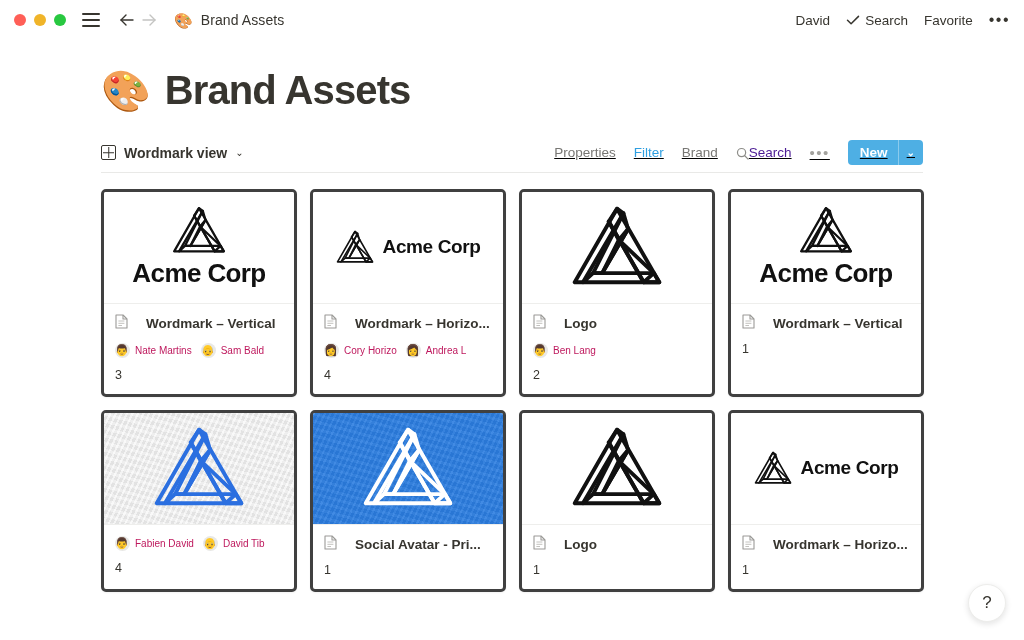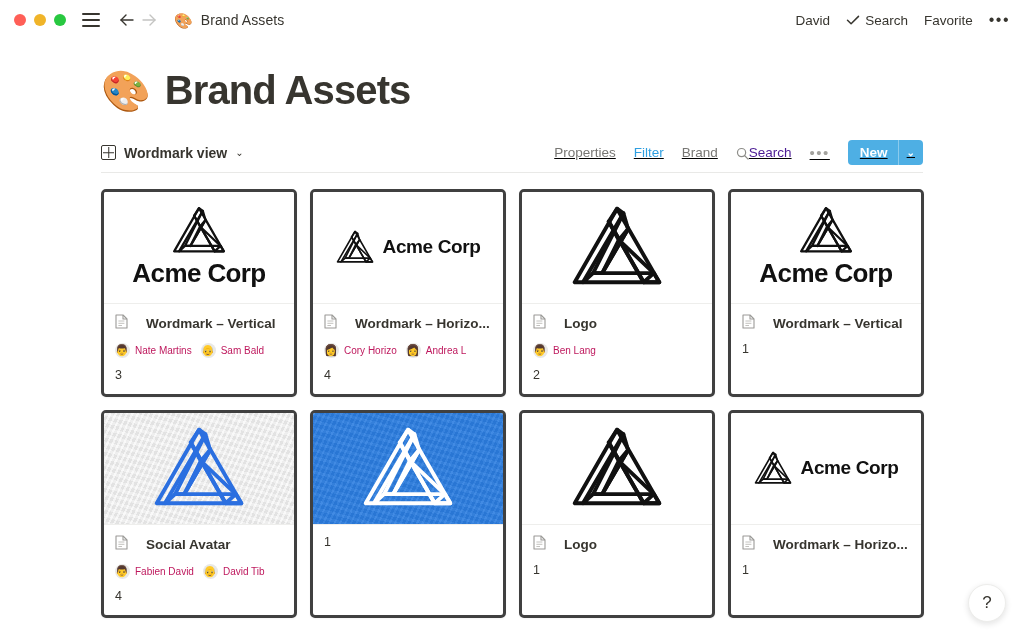--- a/index.html
+++ b/index.html
@@ -368,28 +368,20 @@
                 <path d="M50 4 L4 84 L13 84 L57 9 Z"></path>
                 <path d="M13 84 L96 84 L90 74 L24 74 Z"></path>
                 <path d="M57 9 L24 74 L34 74 L62 26 Z"></path>
                 <path d="M41 18 L79 84 L90 74 L52 38 Z"></path>
                 <path d="M62 26 L34 74 L52 38 Z"></path>
               </g>
             </svg>
           </div>
         </div>
         <div class="card-body">
-          <div class="card-title-row">
-            <span class="pg-icon"><svg width="13" height="15" viewBox="0 0 13 15" fill="none">
-                <path d="M1 1h7l4 4v9H1z" fill="#fff" stroke="#9b9a97" stroke-width="1.1" stroke-linejoin="round"></path>
-                <path d="M8 1v4h4" stroke="#9b9a97" stroke-width="1.1" stroke-linejoin="round"></path>
-                <path d="M3.4 7h6M3.4 9.3h6M3.4 11.5h3.6" stroke="#c3c2bf" stroke-width="1"></path>
-              </svg></span>
-            <span class="card-title">Social Avatar</span>
-          </div>
           <div class="people-row">
             <span class="person">
               <span class="avatar">👨</span>
               <span class="person-name">Fabien David</span>
             </span>
             <span class="person">
               <span class="avatar">👴</span>
               <span class="person-name">David Tib</span>
             </span>
           </div>
@@ -405,20 +397,28 @@
                 <path d="M50 4 L4 84 L13 84 L57 9 Z"></path>
                 <path d="M13 84 L96 84 L90 74 L24 74 Z"></path>
                 <path d="M57 9 L24 74 L34 74 L62 26 Z"></path>
                 <path d="M41 18 L79 84 L90 74 L52 38 Z"></path>
                 <path d="M62 26 L34 74 L52 38 Z"></path>
               </g>
             </svg>
           </div>
         </div>
         <div class="card-body">
+          <div class="card-title-row">
+            <span class="pg-icon"><svg width="13" height="15" viewBox="0 0 13 15" fill="none">
+                <path d="M1 1h7l4 4v9H1z" fill="#fff" stroke="#9b9a97" stroke-width="1.1" stroke-linejoin="round"></path>
+                <path d="M8 1v4h4" stroke="#9b9a97" stroke-width="1.1" stroke-linejoin="round"></path>
+                <path d="M3.4 7h6M3.4 9.3h6M3.4 11.5h3.6" stroke="#c3c2bf" stroke-width="1"></path>
+              </svg></span>
+            <span class="card-title">Social Avatar - Pri...</span>
+          </div>
           <div class="card-count">1</div>
         </div>
       </div>
       <div class="card">
         <div class="card-media">
           <div class="lockup">
             <svg width="92" height="84.64" viewBox="0 0 100 92" fill="none">
               <g stroke="#111111" stroke-width="4.2" stroke-linejoin="round" fill="none">
                 <path d="M50 4 L96 84 L79 84 L41 18 Z"></path>
                 <path d="M50 4 L4 84 L13 84 L57 9 Z"></path>

